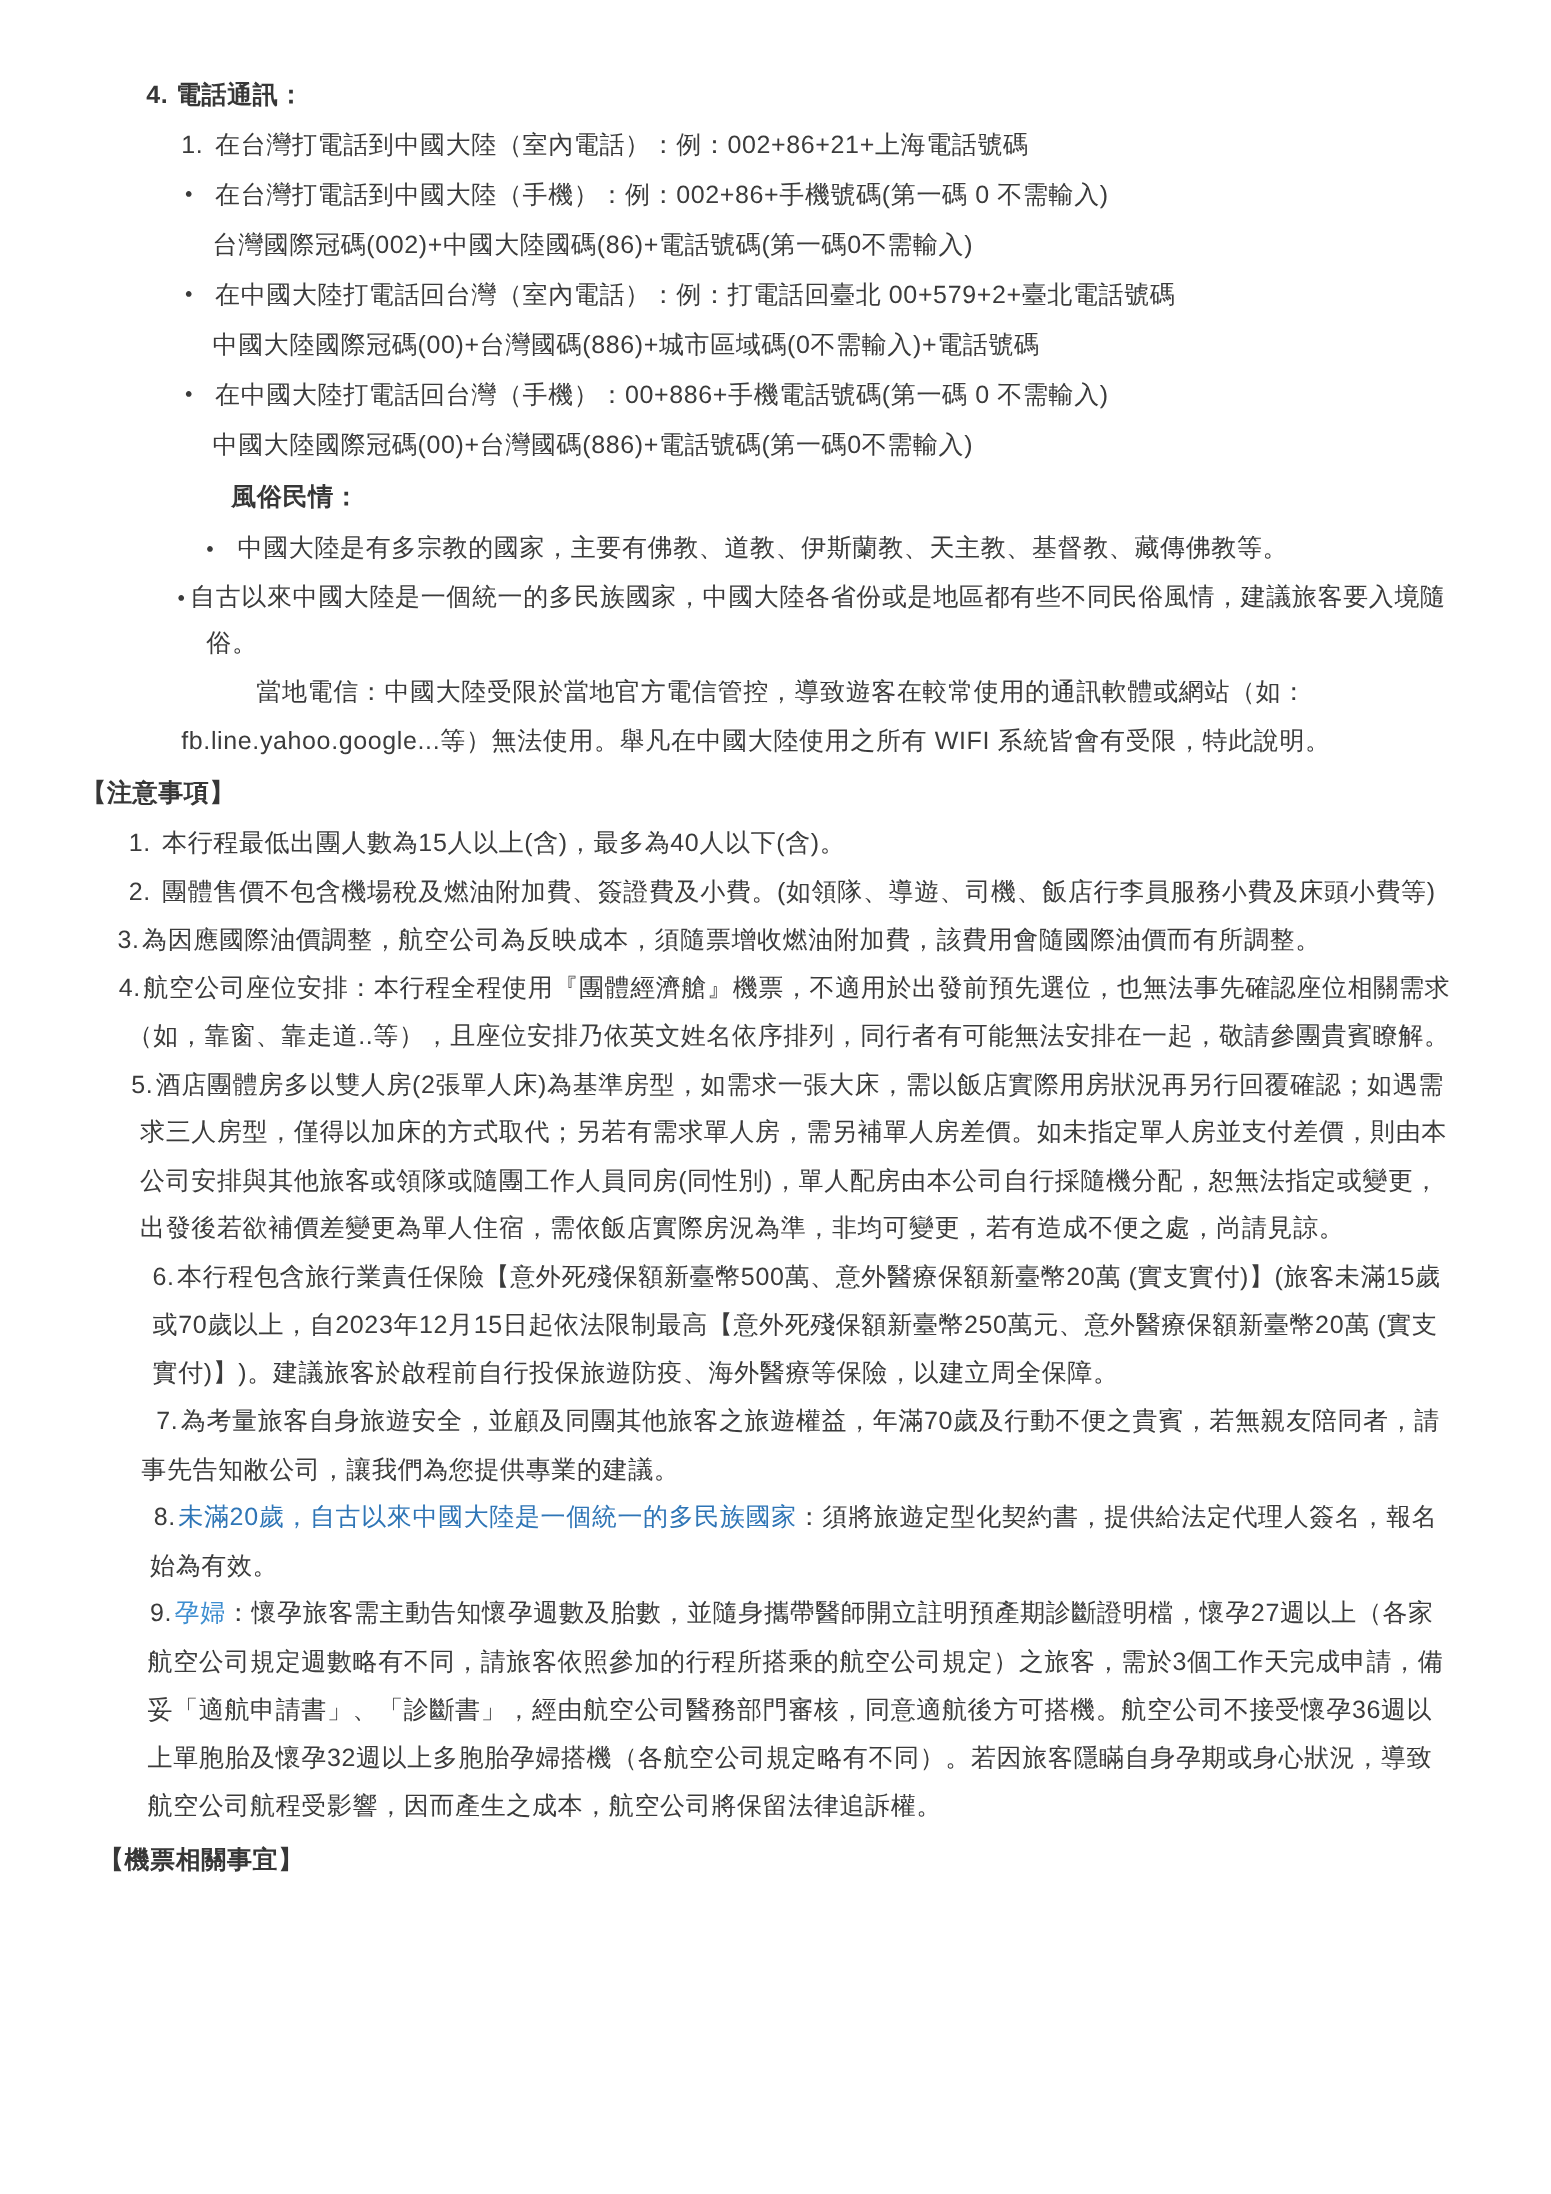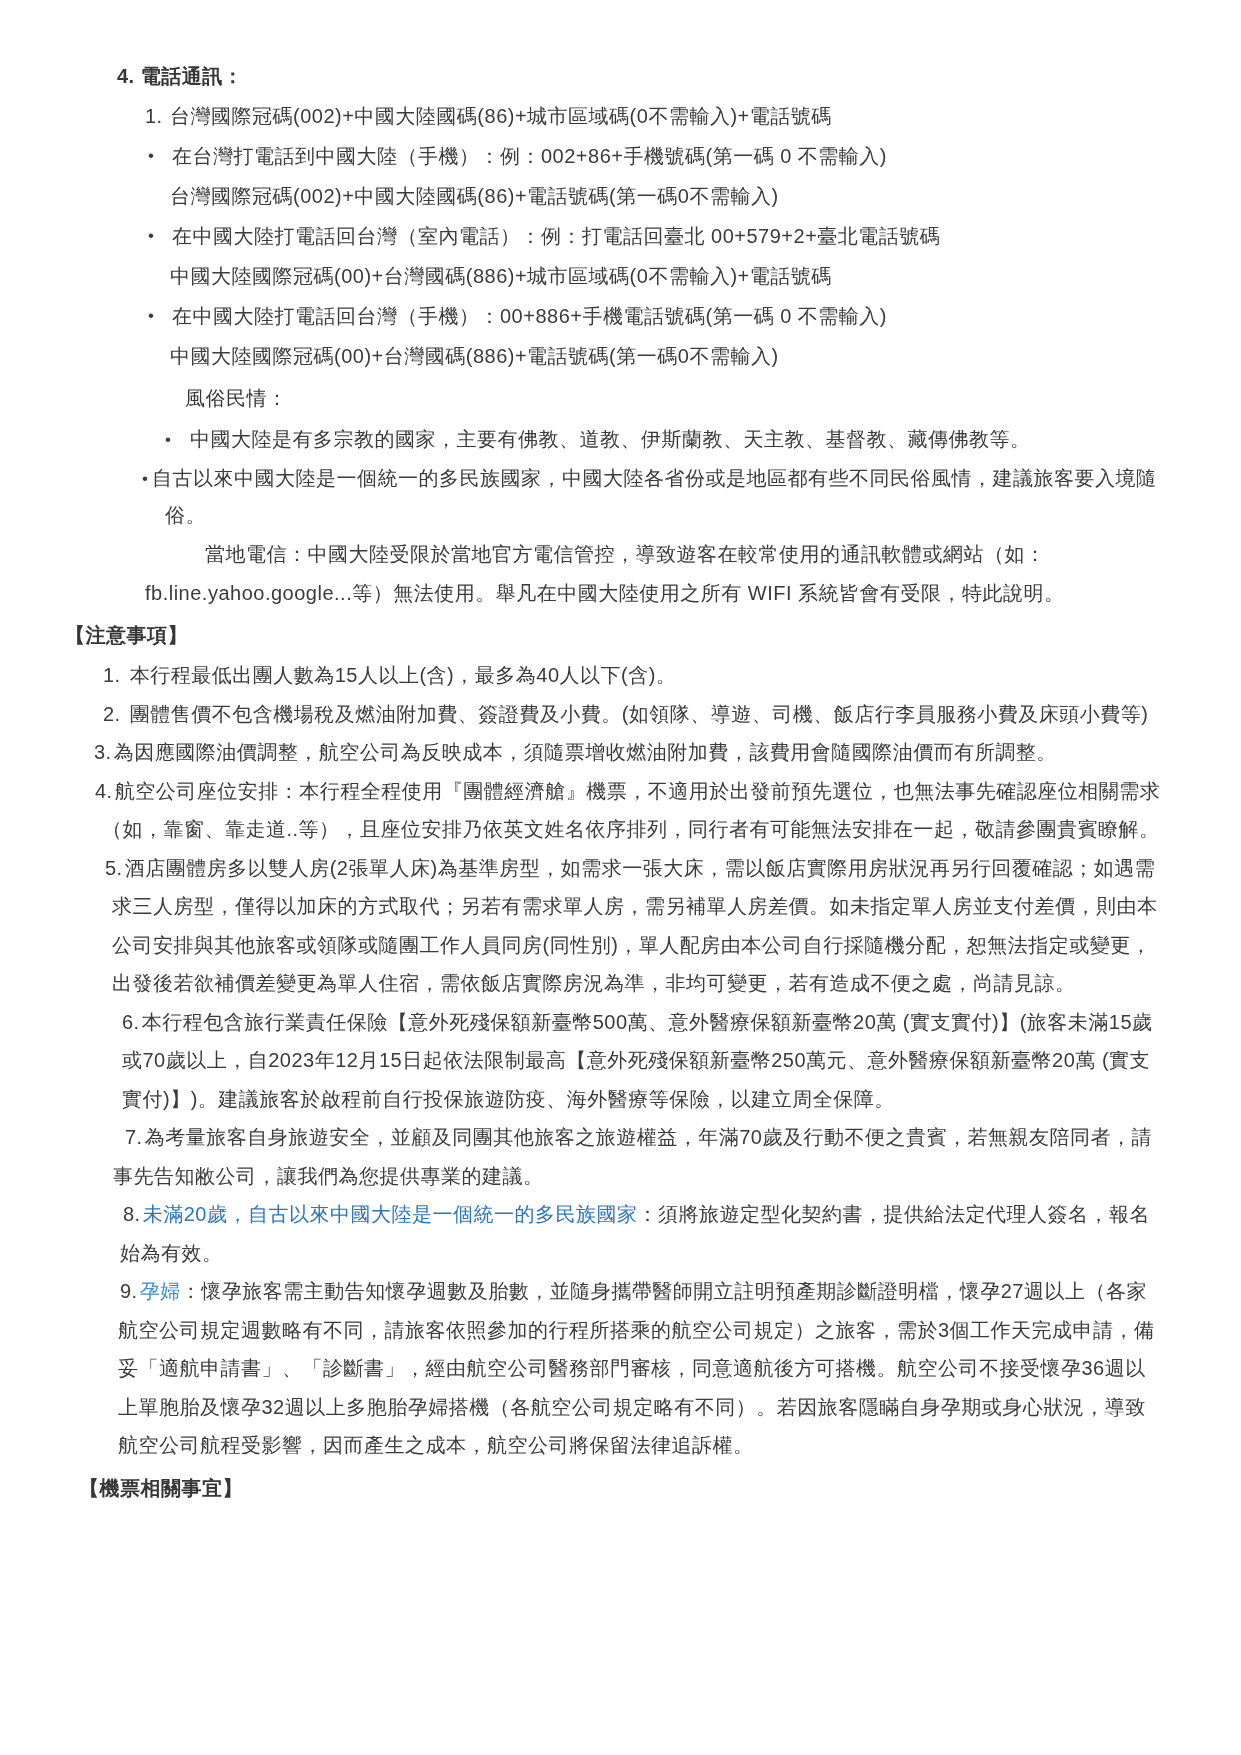--- a/index.html
+++ b/index.html
@@ -11,21 +11,21 @@
   .page{padding:56px 78px 0 60px;font-size:20px;letter-spacing:0.5px;}
 
   
   .phone-heading{margin-left:57px;line-height:40px;font-weight:bold;color:#373737;}
   .phone-item .l1{position:relative;padding-left:112px;line-height:40px;}
   .phone-item .marker{position:absolute;left:85px;top:0;width:26px;}
   .phone-item .marker.dot{font-size:17px;left:88px;}
   .phone-item .l2{padding-left:110px;line-height:40px;}
 
   
-  .customs-heading{margin-left:125px;line-height:41px;font-weight:normal;color:#373737;margin-top:2px;}
+  .customs-heading{margin-left:125px;line-height:41px;font-weight:bold;color:#373737;margin-top:2px;}
   .cb1{position:relative;padding-left:130px;line-height:41px;}
   .cb1 .bullet{position:absolute;left:105px;top:0;font-size:17px;}
   .cb2{position:relative;padding-left:105px;text-indent:-13px;line-height:37px;}
   .cb2 .bullet{position:absolute;left:82px;top:0;font-size:17px;text-indent:0;}
   .telecom{margin-left:85px;text-indent:60px;line-height:39px;margin-top:1px;}
 
   
   .notes-heading{margin-left:5px;line-height:41px;font-weight:bold;color:#373737;margin-top:2px;}
   .note-item{line-height:38.5px;}
   .note-item .marker{margin-right:2px;}
@@ -48,22 +48,22 @@
 </head>
 <body style="color: rgb(59, 59, 59);">
 
 <div class="page">
 
   <div class="phone-heading">4. 電話通訊：</div>
 
   <div class="phone-item">
     <div class="l1">
       <span class="marker">1.</span>
+      <span>在台灣打電話到中國大陸（室內電話）：例：002+86+21+上海電話號碼</span>
     </div>
-    <div class="l2">台灣國際冠碼(002)+中國大陸國碼(86)+城市區域碼(0不需輸入)+電話號碼</div>
   </div>
 
   <div class="phone-item">
     <div class="l1">
       <span class="marker dot">•</span>
       <span>在台灣打電話到中國大陸（手機）：例：002+86+手機號碼(第一碼 0 不需輸入)</span>
     </div>
     <div class="l2">台灣國際冠碼(002)+中國大陸國碼(86)+電話號碼(第一碼0不需輸入)</div>
   </div>
 

